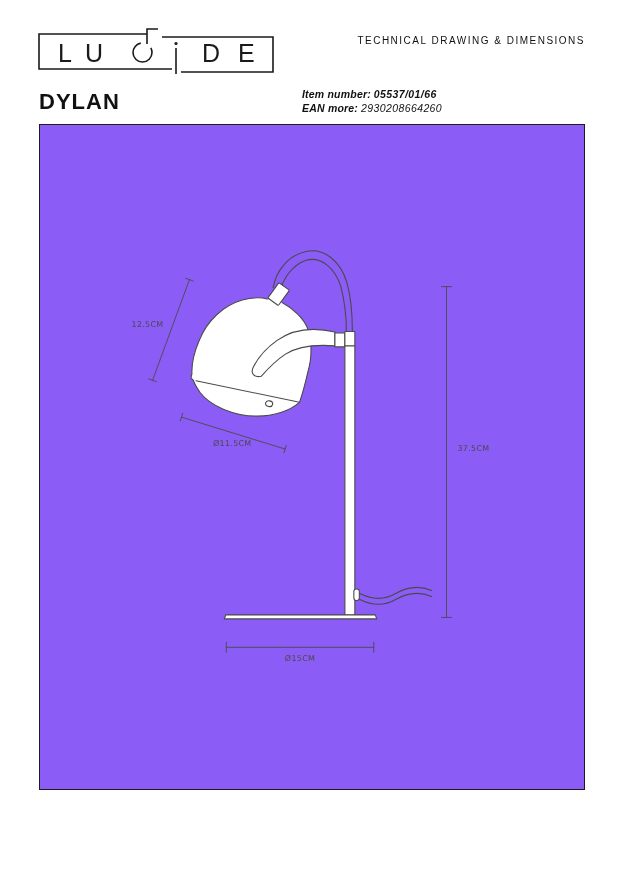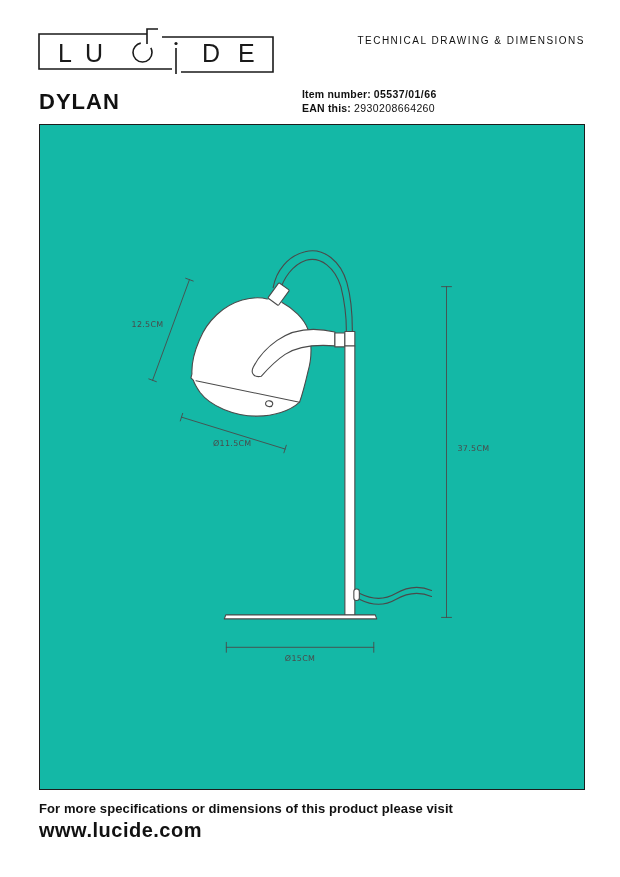--- a/index.html
+++ b/index.html
@@ -13,28 +13,28 @@
   .lf{fill:none;stroke:#1a1a1a;stroke-width:1.6;}
   .lt{font-family:"Liberation Sans",sans-serif;font-size:25px;font-weight:400;fill:#1a1a1a;}
   .doc-title{
     position:absolute;top:35px;right:35px;
     font-size:10px;letter-spacing:1.5px;color:#111;white-space:nowrap;
   }
   .product-name{
     position:absolute;left:39px;top:89px;
     font-size:22px;font-weight:700;letter-spacing:1px;
   }
-  .codes{position:absolute;left:302px;top:87px;font-size:10.5px;line-height:14px;}
+  .codes{position:absolute;left:302px;top:87px;font-size:10.5px;line-height:14px;font-style:italic;}
   .code-label{font-weight:700;letter-spacing:0.2px;}
   .code-value{letter-spacing:0.4px;}
   .code-value.bold{font-weight:700;}
   
   .drawing-frame{
     position:absolute;left:39px;top:124px;width:544px;height:664px;
-    border:1.5px solid #1c1c1c;background:#14b8a6;
+    border:1.5px solid #1c1c1c;background:#8b5cf6;
   }
   .drawing-frame svg{display:block;width:100%;height:100%;}
   .ln{fill:none;stroke:#4a4a4a;stroke-width:1.1;stroke-linecap:round;stroke-linejoin:round;}
   .wf{fill:#ffffff;}
   .dim-l{fill:none;stroke:#4a4a4a;stroke-width:0.9;stroke-linecap:round;}
   text.dim{
     font-family:"DejaVu Sans",sans-serif;font-size:8px;
     letter-spacing:0.3px;fill:#4a4a4a;
   }
   
@@ -63,21 +63,21 @@
   <div class="doc-title">TECHNICAL DRAWING &amp; DIMENSIONS</div>
 
   <div class="product-name">DYLAN</div>
 
   <div class="codes">
     <div class="code-line">
       <span class="code-label">Item number:</span>
       <span class="code-value bold">05537/01/66</span>
     </div>
     <div class="code-line">
-      <span class="code-label">EAN this:</span>
+      <span class="code-label">EAN more:</span>
       <span class="code-value">2930208664260</span>
     </div>
   </div>
 
   <div class="drawing-frame">
     <svg viewBox="0 0 546 666">
 
       <g>
         <path class="ln wf" d="M 243,178
              C 254,184 265,194 269,205
@@ -147,18 +147,14 @@
       <g>
         <path class="dim-l" d="M 187,524 L 335,524"></path>
         <path class="dim-l" d="M 187,519 L 187,529"></path>
         <path class="dim-l" d="M 335,519 L 335,529"></path>
         <text class="dim" x="261" y="538" text-anchor="middle">Ø15CM</text>
       </g>
 
     </svg>
   </div>
 
-  <div class="footer">
-    <div class="footer-line1">For more specifications or dimensions of this product please visit</div>
-    <div class="footer-line2">www.lucide.com</div>
-  </div>
 
 </div>
 
 </body></html>

